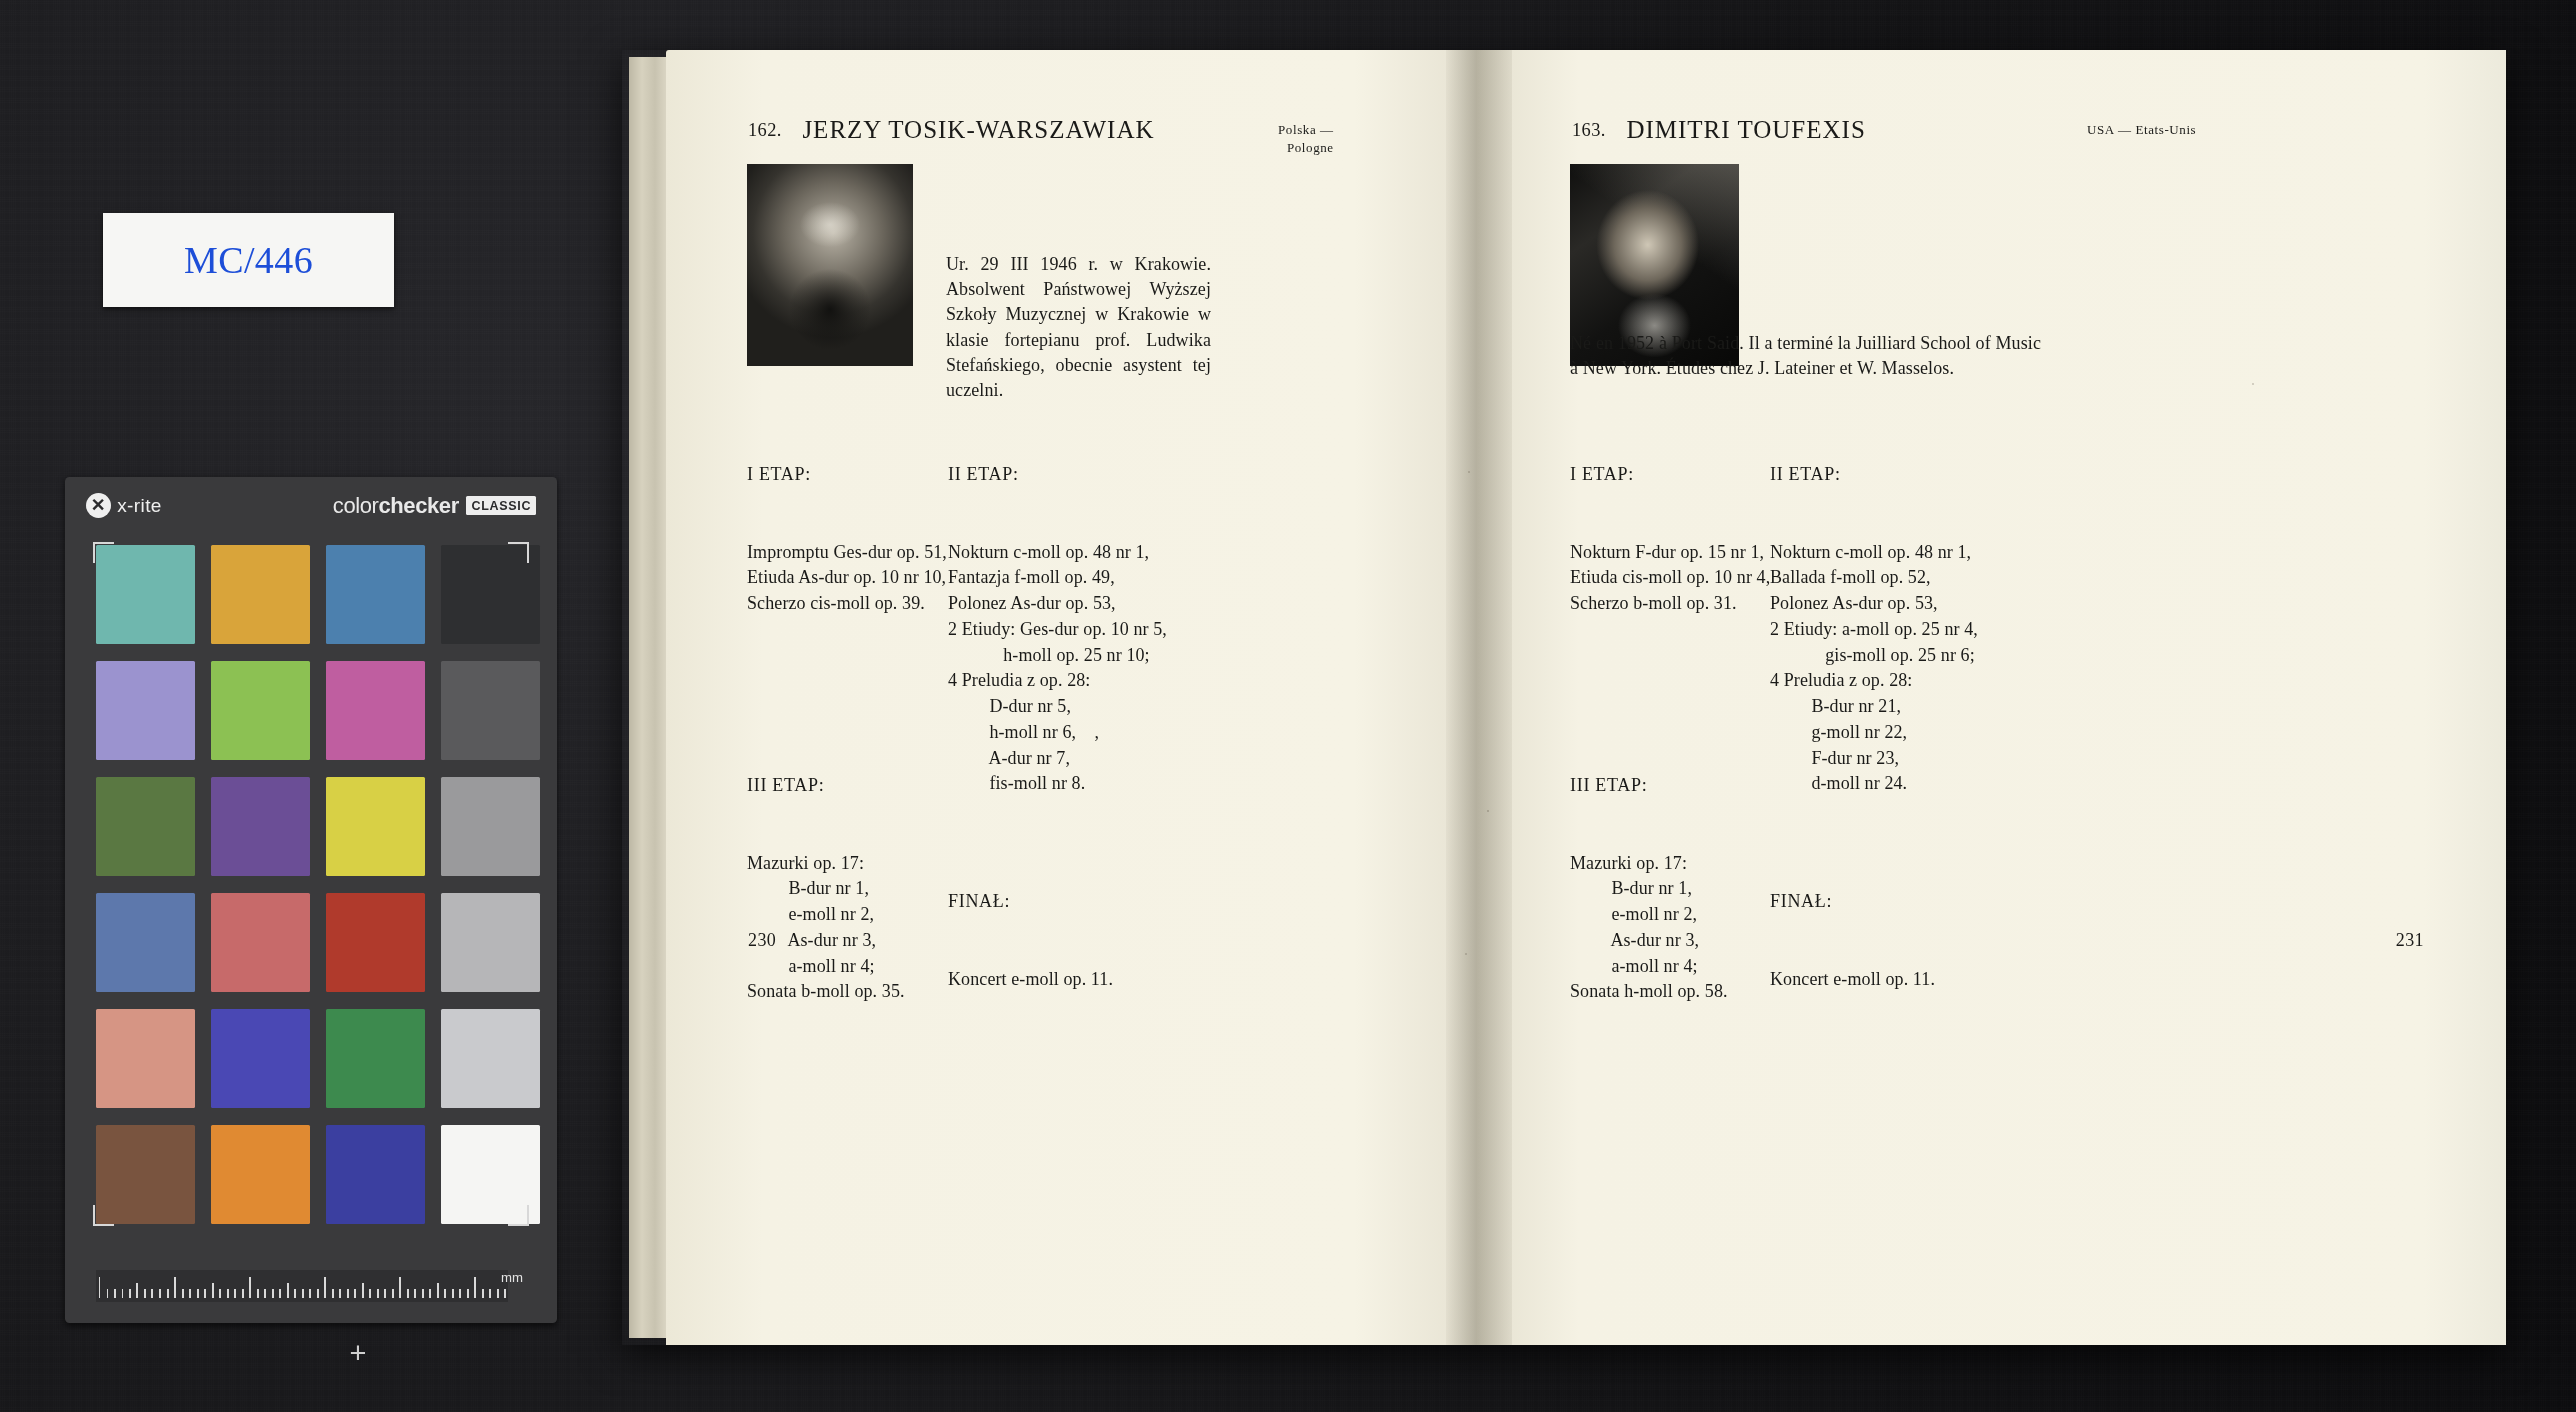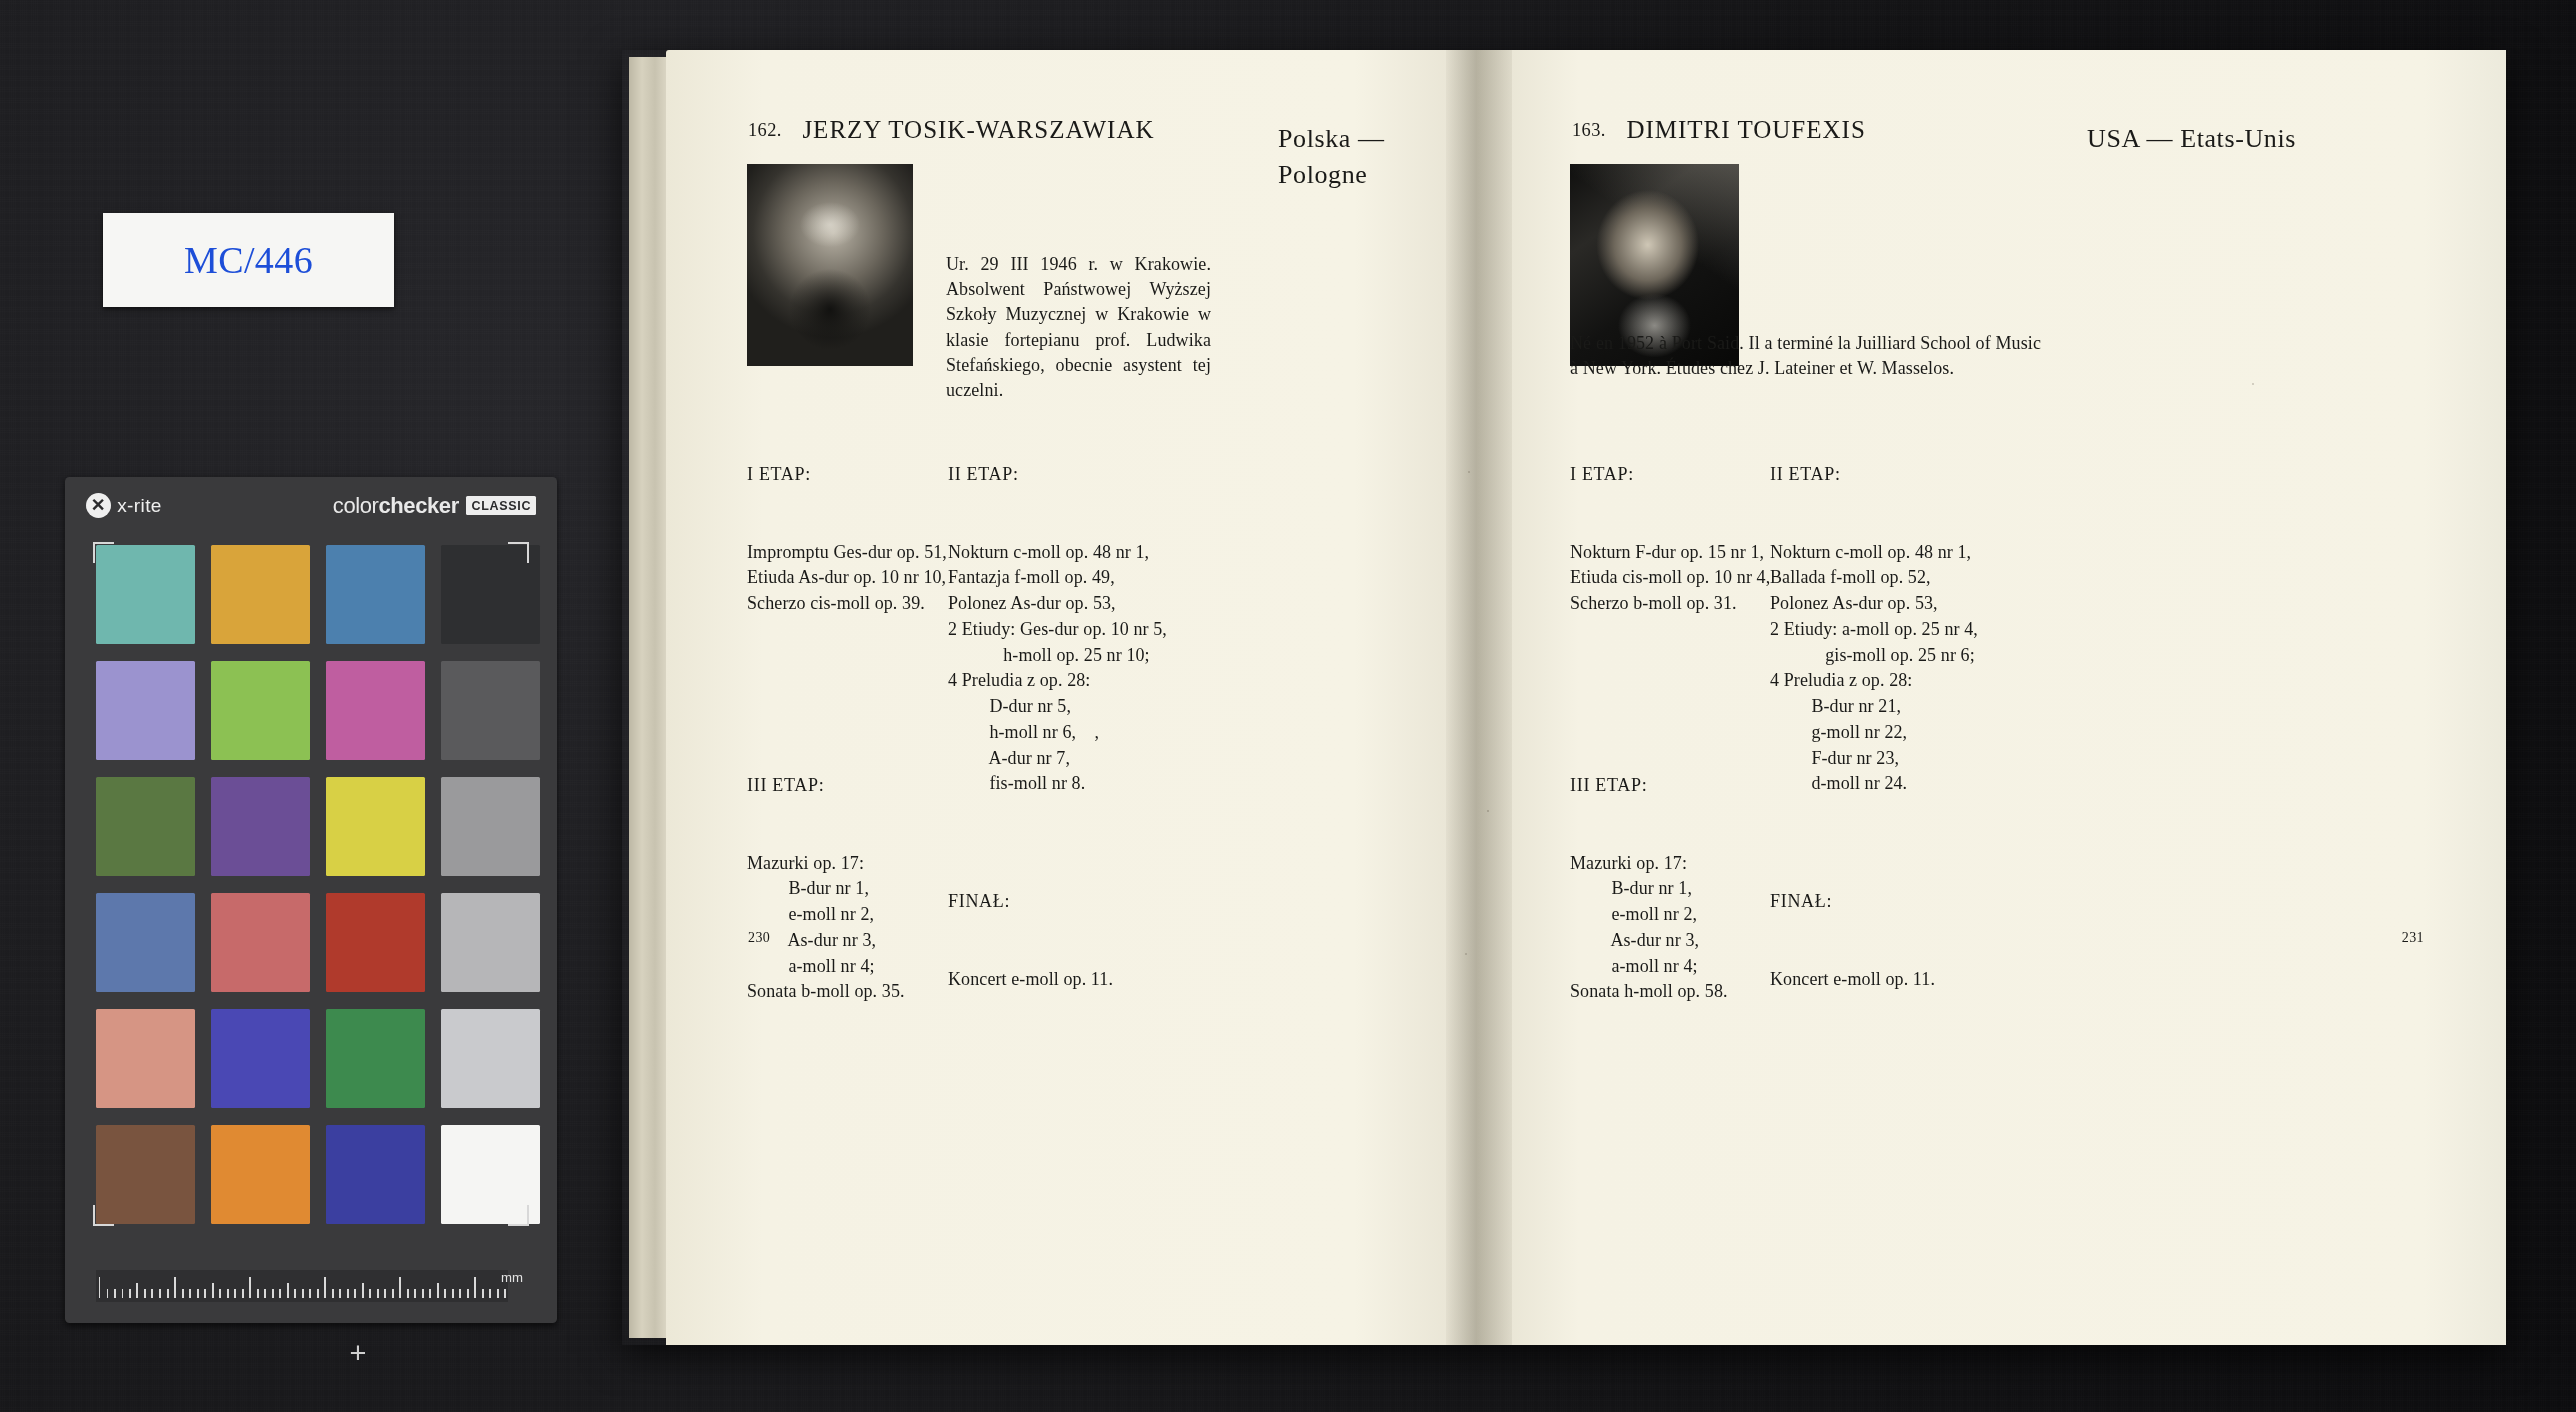--- a/index.html
+++ b/index.html
@@ -232,24 +232,24 @@
     letter-spacing: 0.4px;
     margin-right: 20.6px;
     padding-top: 4.4px;
   }
   .entry-name {
     font-size: 25px;
     letter-spacing: 1px;
   }
   .entry-country {
     position: absolute;
-    font-size: 26px;
+    font-size: 13px;
     letter-spacing: 0.6px;
     line-height: 1.38;
-    text-align: left;
+    text-align: right;
   }
 
   .portrait {
     position: absolute;
     background: #2d2b28;
     overflow: hidden;
   }
   .portrait .shade {
     position: absolute; inset: 0;
   }
@@ -268,21 +268,21 @@
     line-height: 1.43;
     letter-spacing: 0.1px;
     white-space: pre;
   }
   .etap-title {
     letter-spacing: 0.7px;
   }
 
   .folio {
     position: absolute;
-    font-size: 14px;
+    font-size: 18px;
     letter-spacing: 0.4px;
   }
 
   .speck {
     position: absolute;
     background: rgba(90,84,66,.30);
     border-radius: 50%;
   }
 </style>
 </head>

